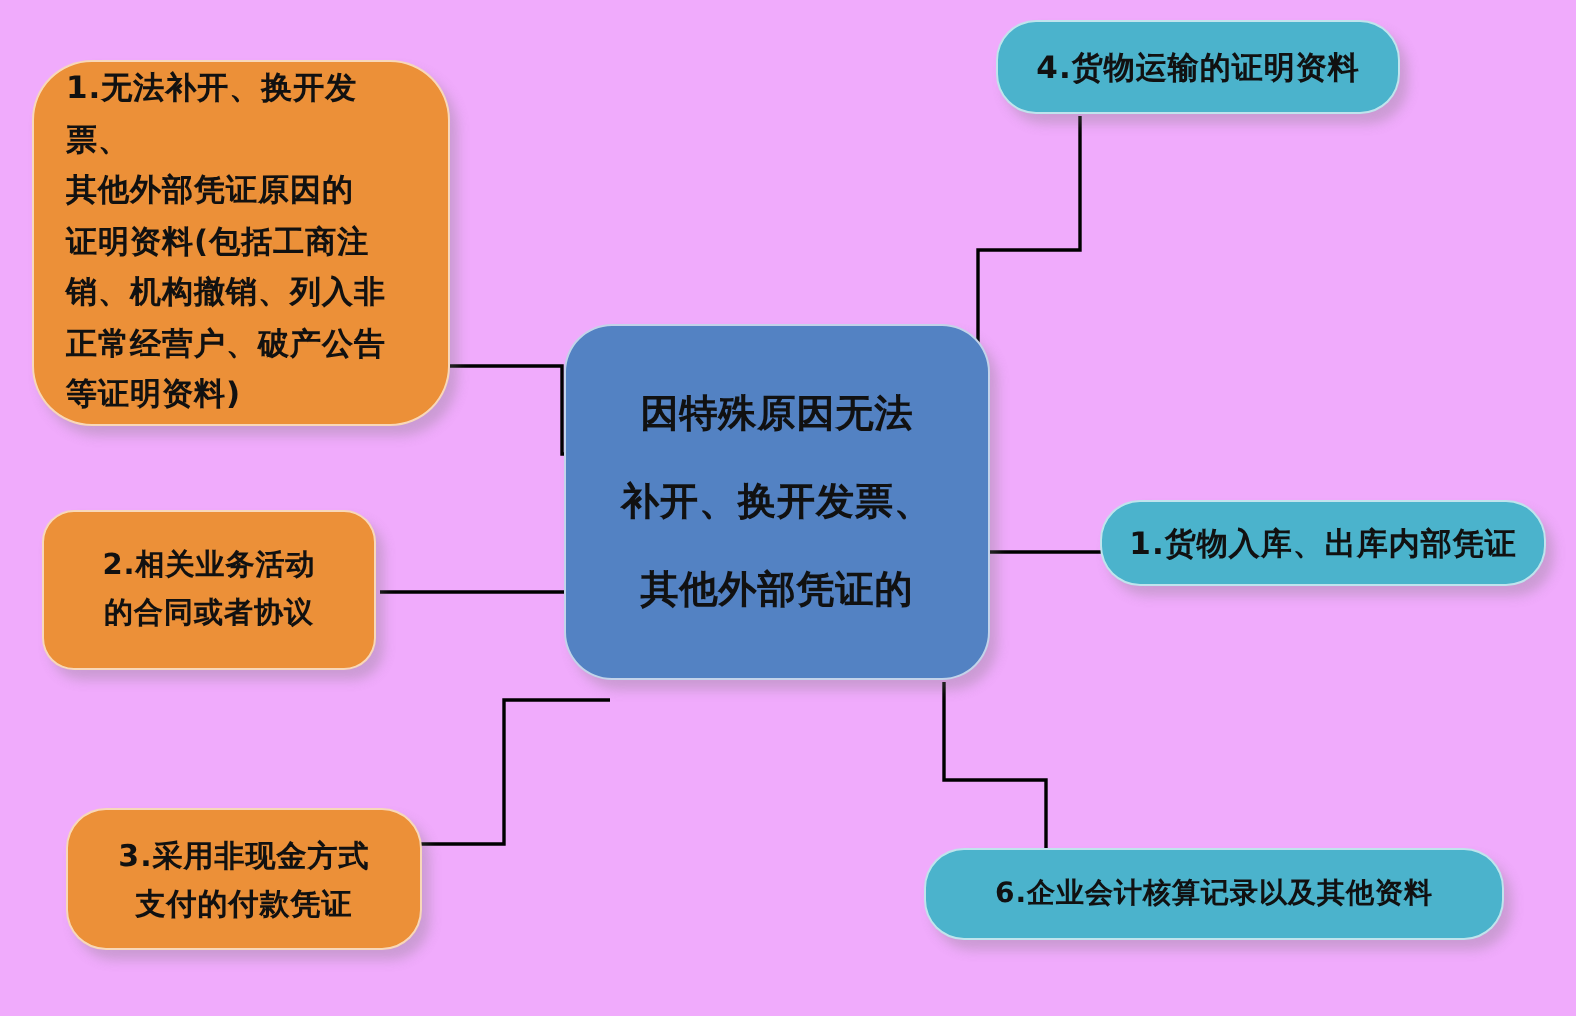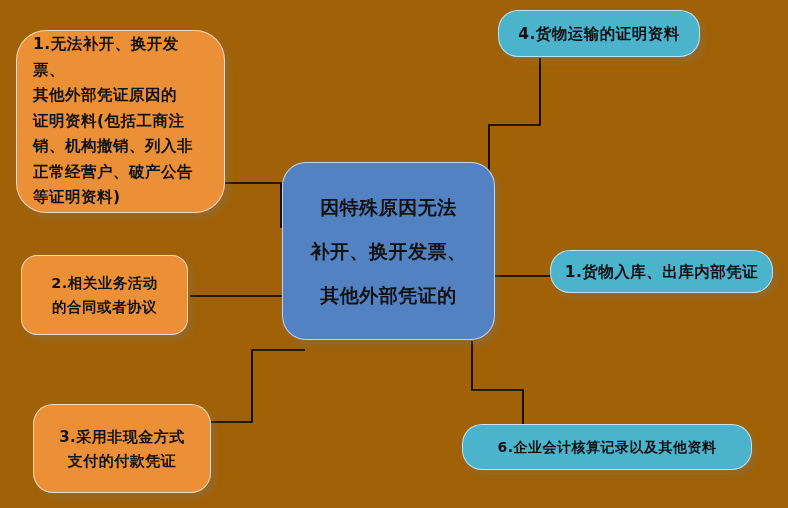--- a/index.html
+++ b/index.html
@@ -7,21 +7,21 @@
     padding: 0;
     background: #ffffff;
   }
   body {
     font-family: "DejaVu Sans", "Liberation Sans", sans-serif;
   }
   #canvas {
     position: relative;
     width: 788px;
     height: 508px;
-    background: #a16207;
+    background: #f0abfc;
     overflow: hidden;
   }
   .connectors {
     position: absolute;
     left: 0;
     top: 0;
     width: 788px;
     height: 508px;
     pointer-events: none;
   }
@@ -72,21 +72,21 @@
   }
   #node-1 .txt { text-align: left; }
   #node-2 {
     left: 21px;  top: 255px; width: 167px; height: 80px;
     border-radius: 16px;
     font-size: 14.5px;
     line-height: 24px;
     padding: 2px 8px;
   }
   #node-3 {
-    left: 33px;  top: 404px; width: 178px; height: 89px;
+    left: 33px;  top: 404px; width: 178px; height: 71px;
     border-radius: 20px;
     font-size: 15px;
     line-height: 24px;
     padding: 2px 8px;
   }
   #node-center {
     left: 282px; top: 162px; width: 213px; height: 178px;
     font-size: 19px;
     line-height: 44px;
     padding: 4px 10px;

